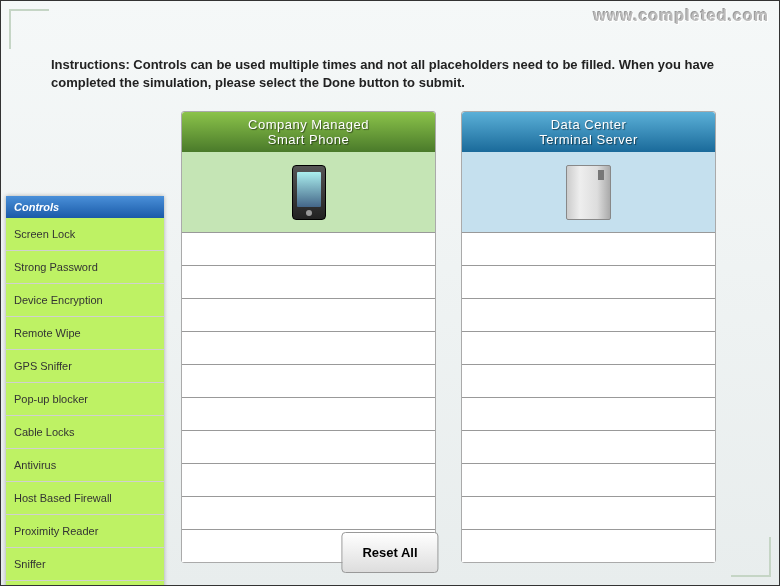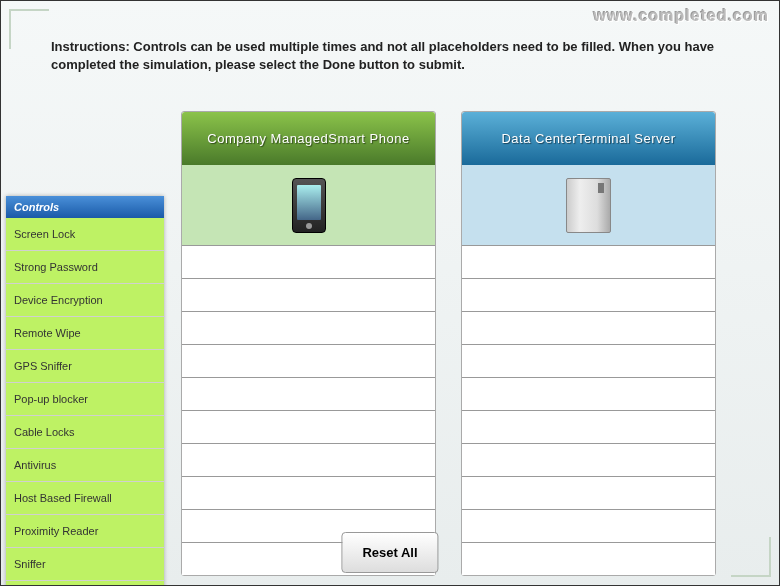--- a/index.html
+++ b/index.html
@@ -26,43 +26,43 @@
 .corner-deco {
   position: absolute;
   width: 40px;
   height: 40px;
   border: 2px solid #c5d5c5;
 }
 .corner-tl { top: 8px; left: 8px; border-right: none; border-bottom: none; }
 .corner-br { bottom: 8px; right: 8px; border-left: none; border-top: none; }
 .instructions {
   position: absolute;
-  top: 37px;
+  top: 55px;
   left: 50px;
   right: 30px;
   font-size: 13px;
   font-weight: bold;
   color: #222;
   line-height: 1.4;
   text-align: left;
 }
 .panel {
   position: absolute;
   top: 110px;
   width: 255px;
   background: #fff;
   border: 1px solid #aaa;
   border-radius: 3px;
 }
 .panel-left { left: 180px; }
 .panel-right { left: 460px; }
 .panel-header {
-  height: 53px;
+  height: 40px;
   display: flex;
-  flex-direction: row;
+  flex-direction: column;
   justify-content: center;
   align-items: center;
   font-size: 13px;
   color: #fff;
   text-shadow: 1px 1px 1px rgba(0,0,0,0.5);
   border-radius: 3px 3px 0 0;
   letter-spacing: 0.5px;
 }
 .panel-header.green { background: linear-gradient(to bottom, #8bc34a, #4a7a2a); }
 .panel-header.blue { background: linear-gradient(to bottom, #5bb0d8, #1a6a9a); }

